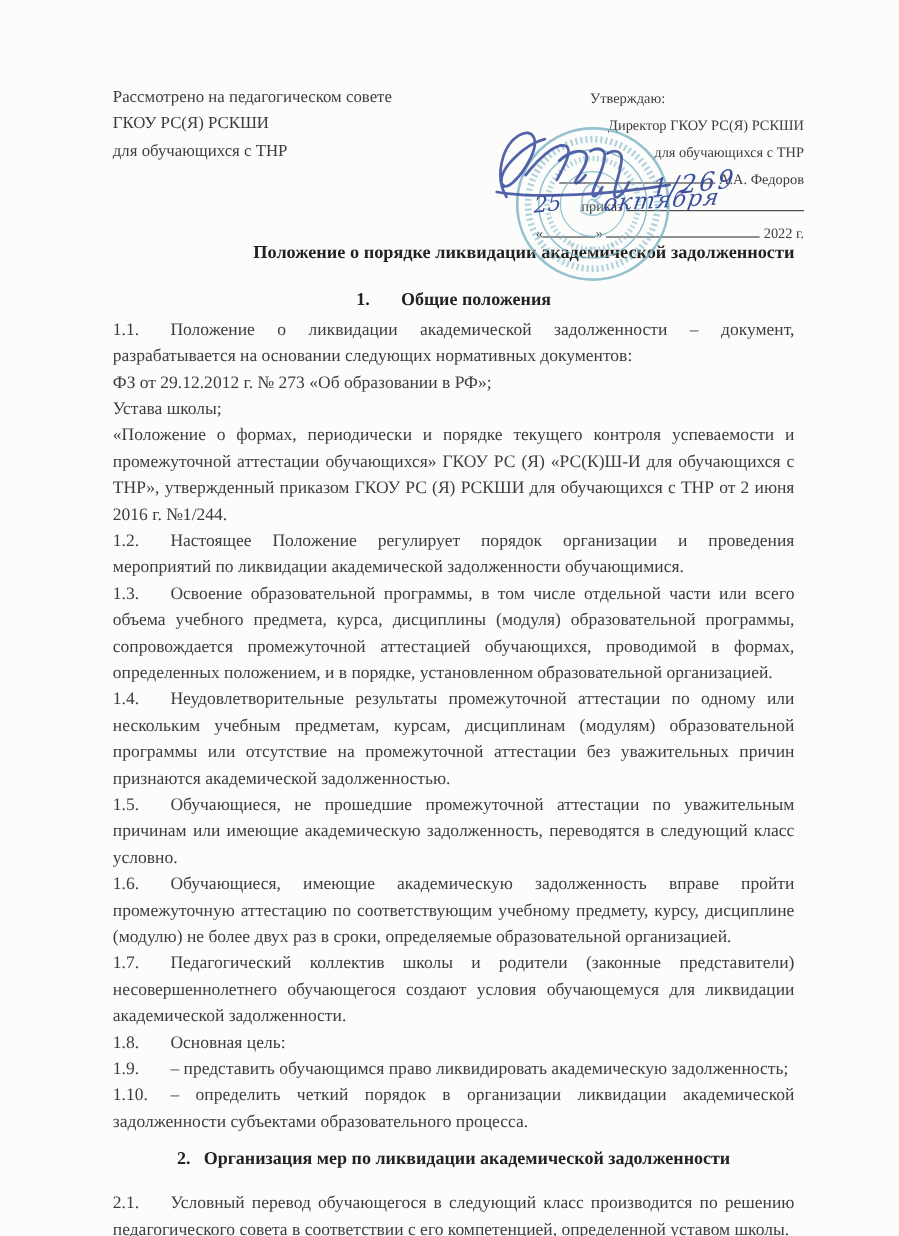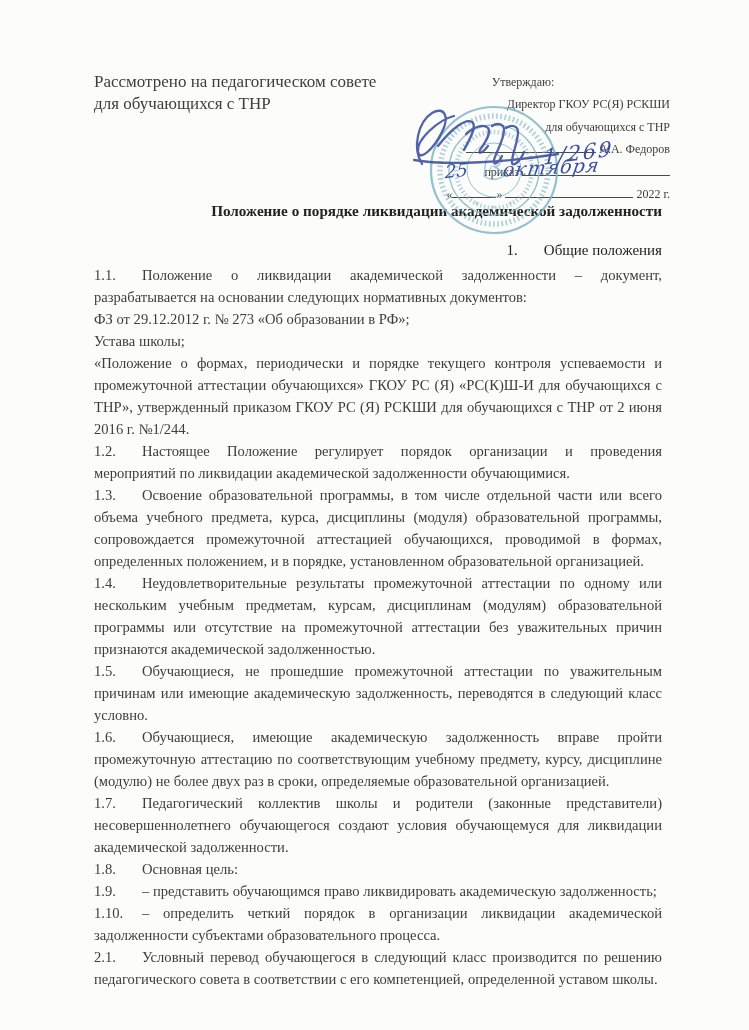--- a/index.html
+++ b/index.html
@@ -4,21 +4,21 @@
 <style>
   html,body{margin:0;padding:0;background:#e8e8e8;}
   .page{
     position:relative; width:749px; height:1030px; margin:0 auto;
     background:#fcfcfb; overflow:hidden;
     font-family:"Liberation Serif", serif; color:#3d3d3d;
   }
   
   .review-block{
     position:absolute; left:94px; top:71px; width:340px;
-    font-size:17px; line-height:22.4px; white-space:nowrap;
+    font-size:14px; line-height:22.4px; white-space:nowrap;
   }
   .approve-block{
     position:absolute; left:398px; top:71px; width:272px;
     font-size:12px; line-height:22.4px; white-space:nowrap;
   }
   .approve-block .row{display:block; text-align:right;}
   .approve-block .row.center{text-align:center; padding-right:22px;}
   .uline{
     display:inline-block; border-bottom:1px solid #4a4a4a;
     height:12px; vertical-align:baseline;
@@ -44,36 +44,37 @@
   
   .doc-body{
     position:absolute; left:94px; top:201px; width:568px;
     font-size:14.6px; line-height:22px; text-align:justify;
   }
   .doc-title{
     text-align:right; font-weight:bold; font-size:15.2px; color:#222;
     margin:0 0 19px 0; line-height:20px;
   }
   .sec-heading{
-    text-align:right; font-weight:normal; font-size:15px; color:#222;
+    text-align:center; font-weight:bold; font-size:15px; color:#222;
     margin:0 0 3px 0; line-height:21px;
   }
   .sec-heading .hnum1{margin-right:26px;}
   .sec-heading.second{margin:10px 0 15px 0;}
   .sec-heading.second .hnum2{margin-right:11px;}
   .doc-body p{margin:0;}
   .pnum{display:inline-block; width:48px;}
 </style>
 </head>
 <body>
 
 <div class="page">
 
   <div class="review-block">
     <div>Рассмотрено на педагогическом совете</div>
+    <div>ГКОУ РС(Я) РСКШИ</div>
     <div>для обучающихся с ТНР</div>
   </div>
 
   <div class="approve-block">
     <span class="row center">Утверждаю:</span>
     <span class="row">Директор ГКОУ РС(Я) РСКШИ</span>
     <span class="row">для обучающихся с ТНР</span>
     <span class="row"><span class="uline w130"></span>&nbsp;<span>А.А. Федоров</span></span>
     <span class="row"><span>приказ</span>&nbsp;<span class="uline w148"></span></span>
     <span class="row"><span>«</span><span class="uline w44"></span><span>»</span>&nbsp;<span class="uline w128"></span>&nbsp;<span>2022 г.</span></span>
@@ -125,17 +126,20 @@
     <p><span class="pnum">1.2.</span><span>Настоящее Положение регулирует порядок организации и проведения мероприятий по ликвидации академической задолженности обучающимися.</span></p>
     <p><span class="pnum">1.3.</span><span>Освоение образовательной программы, в том числе отдельной части или всего объема учебного предмета, курса, дисциплины (модуля) образовательной программы, сопровождается промежуточной аттестацией обучающихся, проводимой в формах, определенных положением, и в порядке, установленном образовательной организацией.</span></p>
     <p><span class="pnum">1.4.</span><span>Неудовлетворительные результаты промежуточной аттестации по одному или нескольким учебным предметам, курсам, дисциплинам (модулям) образовательной программы или отсутствие на промежуточной аттестации без уважительных причин признаются академической задолженностью.</span></p>
     <p><span class="pnum">1.5.</span><span>Обучающиеся, не прошедшие промежуточной аттестации по уважительным причинам или имеющие академическую задолженность, переводятся в следующий класс условно.</span></p>
     <p><span class="pnum">1.6.</span><span>Обучающиеся, имеющие академическую задолженность вправе пройти промежуточную аттестацию по соответствующим учебному предмету, курсу, дисциплине (модулю) не более двух раз в сроки, определяемые образовательной организацией.</span></p>
     <p><span class="pnum">1.7.</span><span>Педагогический коллектив школы и родители (законные представители) несовершеннолетнего обучающегося создают условия обучающемуся для ликвидации академической задолженности.</span></p>
     <p><span class="pnum">1.8.</span><span>Основная цель:</span></p>
     <p><span class="pnum">1.9.</span><span>– представить обучающимся право ликвидировать академическую задолженность;</span></p>
     <p><span class="pnum">1.10.</span><span>– определить четкий порядок в организации ликвидации академической задолженности субъектами образовательного процесса.</span></p>
 
+    <div class="sec-heading second">
+      <span class="hnum2">2.</span><span>Организация мер по ликвидации академической задолженности</span>
+    </div>
 
     <p><span class="pnum">2.1.</span><span>Условный перевод обучающегося в следующий класс производится по решению педагогического совета в соответствии с его компетенцией, определенной уставом школы.</span></p>
   </div>
 
 </div>
 
 </body></html>

